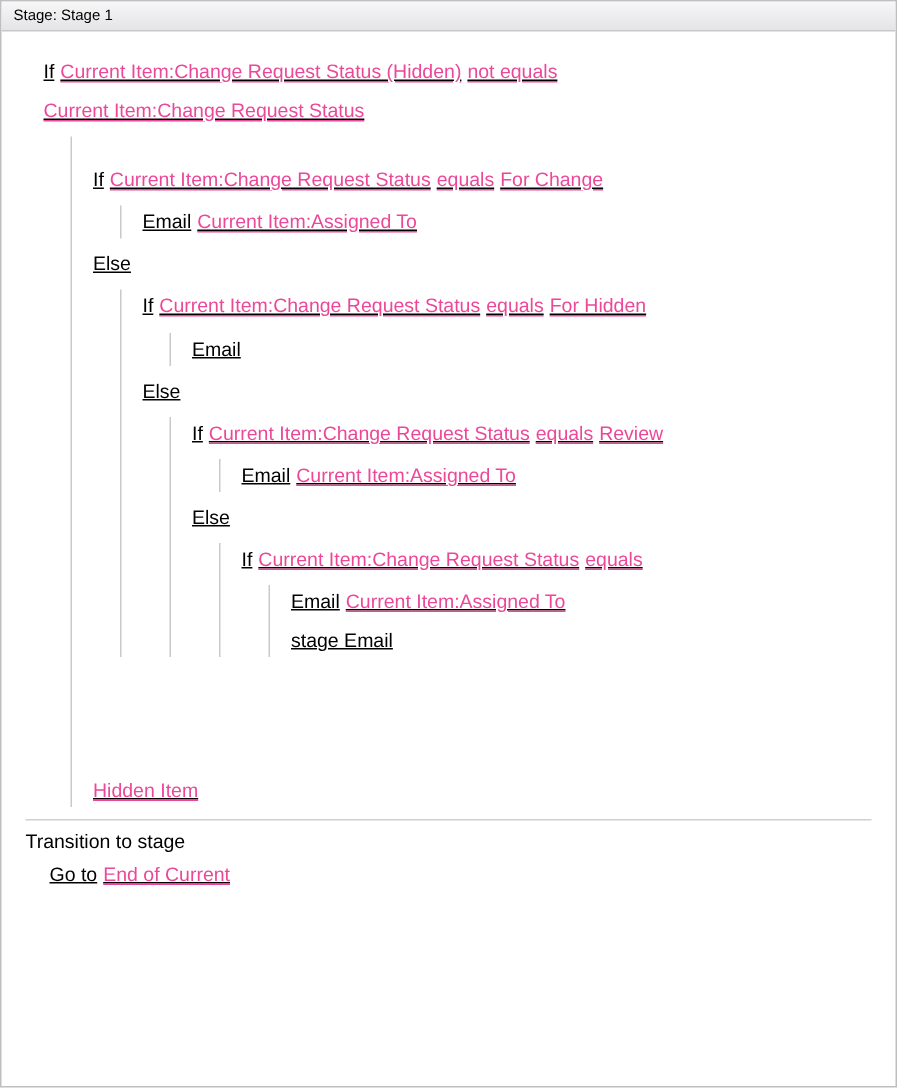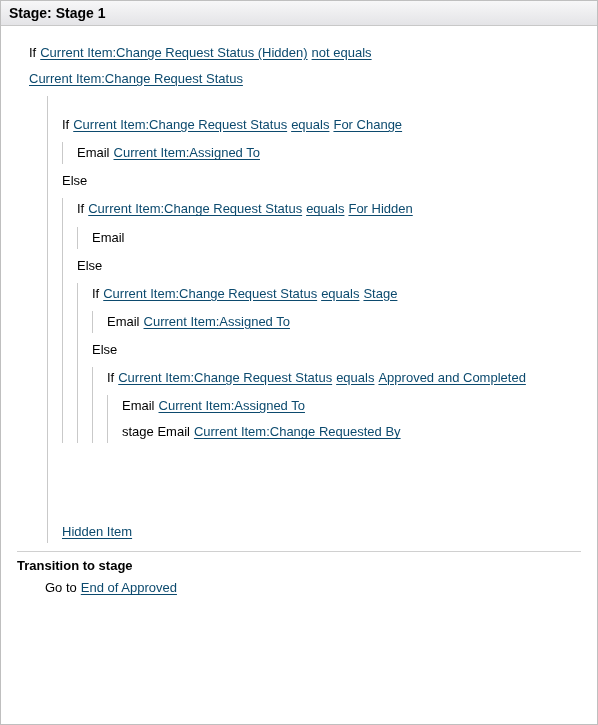--- a/index.html
+++ b/index.html
@@ -10,47 +10,48 @@
     color: #000;
     background: #fff;
     width: 598px;
     height: 725px;
     border: 1px solid #bfbfbf;
   }
   .header {
     background: linear-gradient(#f7f7f8, #e4e4e7);
     border-bottom: 1px solid #c8c8c8;
     padding: 4px 8px;
-    font-weight: bold;
-    font-size: 14px;
+    font-weight: normal;
+    font-size: 10px;
   }
   .canvas {
     padding: 12px 16px 12px 16px;
   }
-  .row { display:flex; align-items:flex-end; flex-wrap:wrap; gap:4px; margin:4px 0; line-height:1.7; }
+  .row { display:flex; align-items:flex-end; flex-wrap:wrap; gap:4px; margin:4px 0; line-height:1.7;text-decoration:underline; }
   .kw { color:#000; }
   .linky {
-    color: #0c4a6e;
+    color: #ec4899;
     text-decoration: underline;
     text-underline-offset: 2px;
     cursor: pointer;
   }
   .indent {
+    margin-left: 18px;
     padding-left: 14px;
     border-left: 1px solid #c9c9c9;
     margin-top: 6px;
     margin-bottom: 6px;
   }
   .spacer { height: 14px; }
   .spacer-lg { height: 68px; }
   .hr {
     border-top: 1px solid #d0d0d0;
     margin: 8px 0 6px 0;
   }
-  .trans-title { font-weight:bold; margin-top:2px; }
+  .trans-title { font-weight:normal; margin-top:2px; }
 </style>
 </head>
 <body>
 
 <div class="header">
   <span>Stage: Stage 1</span>
 </div>
 
 <div class="canvas">
 
@@ -96,64 +97,62 @@
 
       <div class="row">
         <span class="kw">Else</span>
       </div>
       <div class="indent">
 
         <div class="row">
           <span class="kw">If</span>
           <span class="linky">Current Item:Change Request Status</span>
           <span class="linky">equals</span>
-          <span class="linky">Stage</span>
+          <span class="linky">Review</span>
         </div>
         <div class="indent">
           <div class="row">
             <span class="kw">Email</span>
             <span class="linky">Current Item:Assigned To</span>
           </div>
         </div>
 
         <div class="row">
           <span class="kw">Else</span>
         </div>
         <div class="indent">
 
           <div class="row">
             <span class="kw">If</span>
             <span class="linky">Current Item:Change Request Status</span>
             <span class="linky">equals</span>
-            <span class="linky">Approved and Completed</span>
           </div>
           <div class="indent">
             <div class="row">
               <span class="kw">Email</span>
               <span class="linky">Current Item:Assigned To</span>
             </div>
             <div class="row">
               <span class="kw">stage Email</span>
-              <span class="linky">Current Item:Change Requested By</span>
             </div>
           </div>
 
         </div>
       </div>
     </div>
 
     <div class="spacer-lg"></div>
 
     <div class="row">
       <span class="linky">Hidden Item</span>
     </div>
 
   </div>
 
   <div class="hr"></div>
 
   <div class="trans-title">Transition to stage</div>
-  <div class="row" style="margin-left:28px;">
+  <div class="row" style="margin-left:16px;">
     <span class="kw">Go to</span>
-    <span class="linky">End of Approved</span>
+    <span class="linky">End of Current</span>
   </div>
 
 </div>
 
 </body></html>

